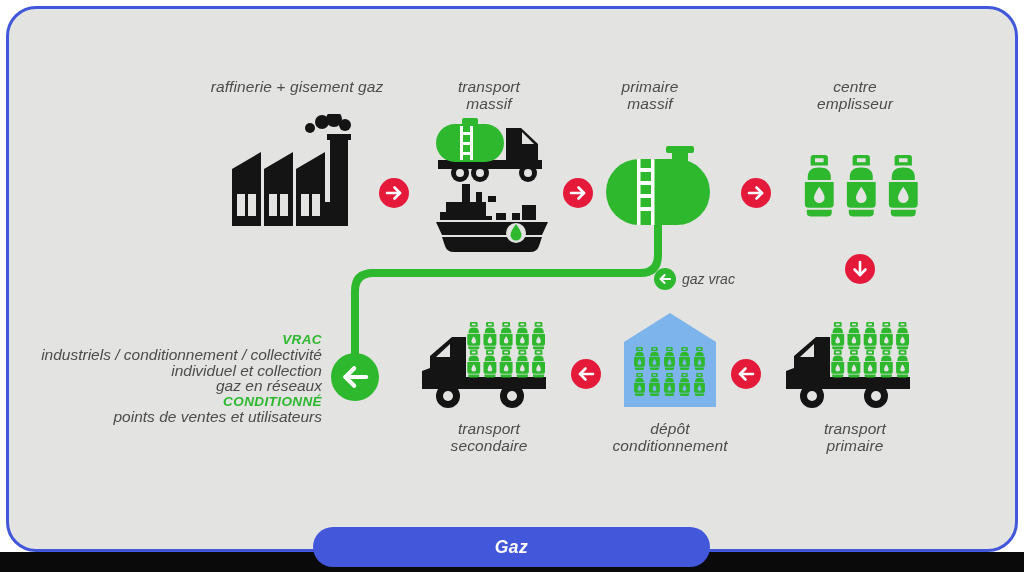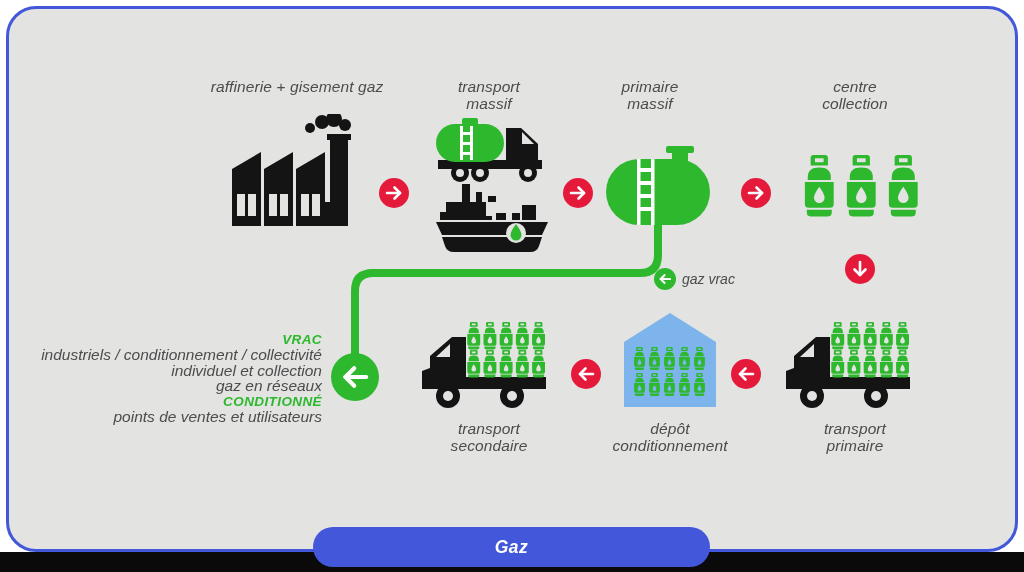--- a/index.html
+++ b/index.html
@@ -79,21 +79,21 @@
   <svg class="abs" width="1024" height="572" style="left:0;top:0">
     <path d="M658,222 V255 Q658,273 640,273 L373,273 Q355,273 355,291 V355" fill="none" stroke="#2eb82e" stroke-width="8" stroke-linecap="round"></path>
   </svg>
 
   <div class="abs node-label lbl-top" style="left:202px;width:190px">raffinerie + gisement gaz</div>
   <div class="abs node-label lbl-top" style="left:404px">transport
 massif</div>
   <div class="abs node-label lbl-top" style="left:565px">primaire
 massif</div>
   <div class="abs node-label lbl-top" style="left:770px">centre
-collection</div>
+emplisseur</div>
 
   <svg class="abs" style="left:226px;top:114px" width="128" height="114" viewBox="0 0 128 114">
     <g fill="#141414">
       <path d="M6,112 V55 L35,38 V112 Z"></path>
       <path d="M38,112 V55 L67,38 V112 Z"></path>
       <path d="M70,112 V55 L99,38 V112 Z"></path>
       <rect x="94" y="88" width="12" height="24"></rect>
       <rect x="104" y="25" width="18" height="87"></rect>
       <rect x="101" y="20" width="24" height="6"></rect>
       <circle cx="84" cy="14" r="5"></circle>

